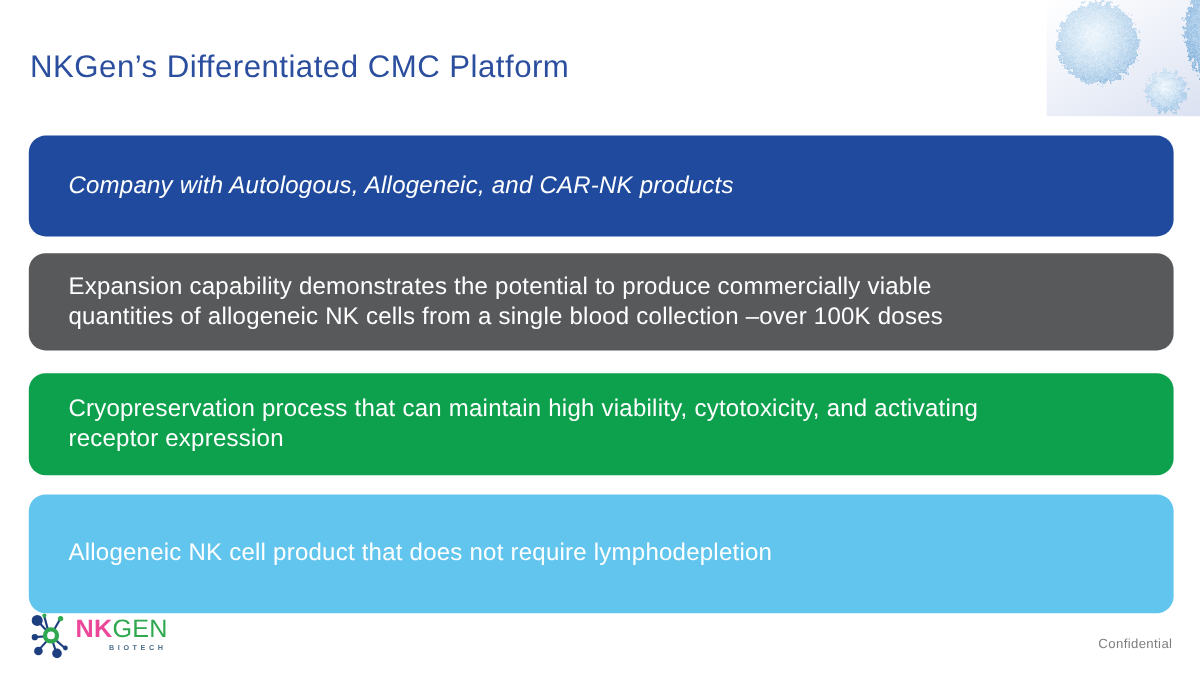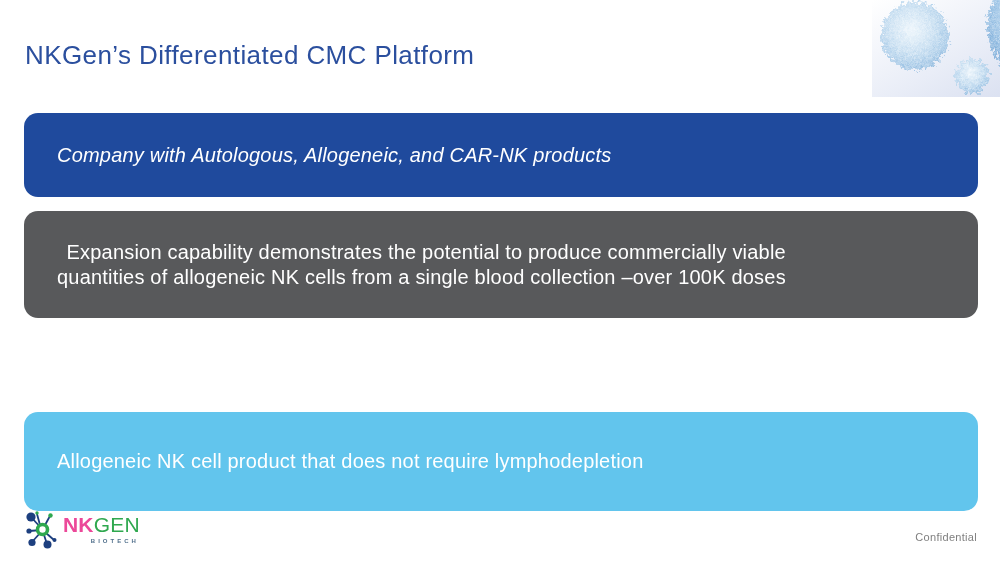--- a/index.html
+++ b/index.html
@@ -41,21 +41,21 @@
     display: flex;
     align-items: center;
     padding: 0 45px 0 33px;
     color: #ffffff;
     font-size: 20px;
     line-height: 25px;
     white-space: pre-line;
     letter-spacing: 0.2px;
   }
   .box-0 { top: 113px; height: 84px; font-style: italic; }
-  .box-1 { top: 211px; height: 107px; text-align: right; }
+  .box-1 { top: 211px; height: 81px; }
   .box-2 { top: 311px; height: 85px; }
   .box-3 { top: 412px; height: 99px; }
 
   .logo {
     position: absolute;
     left: 26px;
     top: 509px;
     display: flex;
     align-items: center;
   }
@@ -133,20 +133,22 @@
       <circle cx="171" cy="26" r="56" fill="url(#cellDark)"></circle>
       <circle cx="171" cy="26" r="56" filter="url(#speck)" fill="#ffffff"></circle>
     </g>
   </svg>
 
   <div class="info-box box-0" style="background: rgb(31, 74, 157);">Company with Autologous, Allogeneic, and CAR-NK products</div>
 
   <div class="info-box box-1" style="background: rgb(88, 89, 91);">Expansion capability demonstrates the potential to produce commercially viable
 quantities of allogeneic NK cells from a single blood collection –over 100K doses</div>
 
+  <div class="info-box box-2" style="background: rgb(13, 161, 77);">Cryopreservation process that can maintain high viability, cytotoxicity, and activating
+receptor expression</div>
 
   <div class="info-box box-3" style="background: rgb(98, 197, 237);">Allogeneic NK cell product that does not require lymphodepletion</div>
 
   <div class="logo">
     <svg class="logo-icon" viewBox="0 0 34 40">
       <g stroke="#1D3F7F" stroke-width="1.8" fill="none">
         <line x1="16" y1="20" x2="5" y2="8"></line>
         <line x1="16" y1="21" x2="3" y2="22"></line>
         <line x1="15" y1="23" x2="6" y2="33"></line>
         <line x1="18" y1="26" x2="21" y2="35"></line>

